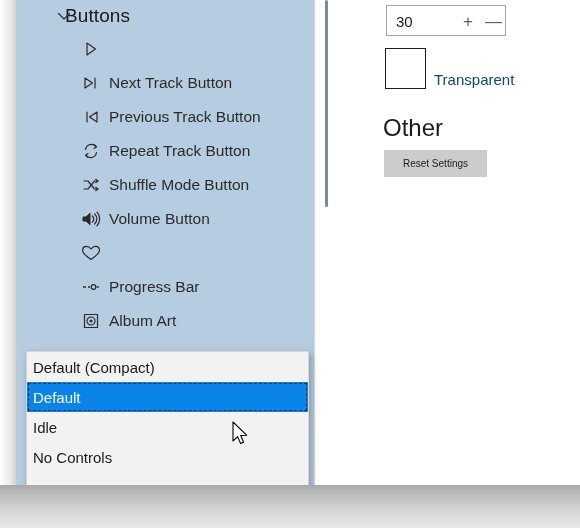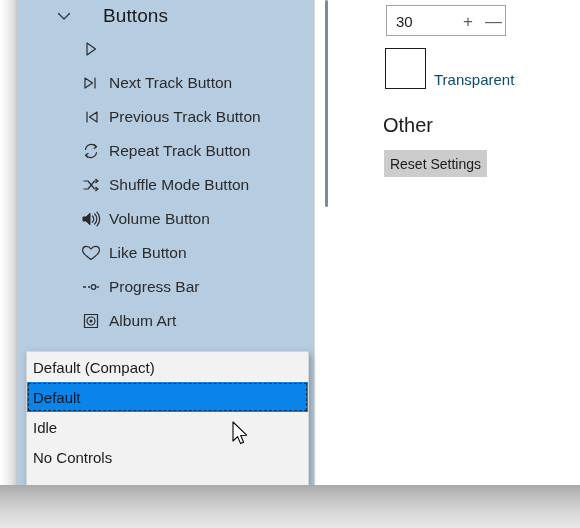--- a/index.html
+++ b/index.html
@@ -65,21 +65,21 @@
     position: absolute;
     left: 0; top: 0;
     width: 290px;
   }
 
   .tree-group-header {
     position: relative;
     height: 32px;
     display: flex;
     align-items: center;
-    padding-left: 54px;
+    padding-left: 16px;
     box-sizing: border-box;
   }
   .chevron {
     position: absolute;
     left: 38px;
     top: 50%;
     transform: translateY(-50%);
     width: 18px; height: 18px;
     display: flex; align-items: center; justify-content: center;
   }
@@ -180,32 +180,32 @@
   .bg-color-value {
     position: absolute;
     left: 71px; top: 71px;
     font-size: 15px;
     color: #0c4a6e;
   }
 
   .section-other {
     position: absolute;
     left: 20px; top: 114px;
-    font-size: 20px;
+    font-size: 24px;
     color: #1b1b1b;
   }
 
   .reset-button {
     position: absolute;
     left: 21px; top: 150px;
     width: 103px; height: 27px;
     background: #cccccc;
     border: none;
     font-family: "Liberation Sans", sans-serif;
-    font-size: 14px;
+    font-size: 10px;
     color: #1b1b1b;
     display: flex;
     align-items: center;
     justify-content: center;
     padding: 0;
     box-sizing: border-box;
   }
 
   
   .dropdown {
@@ -223,21 +223,21 @@
     height: 30px;
     display: flex;
     align-items: center;
     padding-left: 6px;
     font-size: 15px;
     color: #1b1b1b;
     box-sizing: border-box;
   }
   .dd-item.selected {
     background: #0a84e8;
-    color: #0f172a;
+    color: #ffffff;
     outline: 1px dashed #0b2b44;
     outline-offset: -2px;
   }
 
   
   .cursor {
     position: absolute;
     left: 231px; top: 421px;
     width: 20px; height: 28px;
     z-index: 60;
@@ -327,21 +327,20 @@
                 </svg>
               </span>
               <span class="lbl">Volume Button</span>
             </div>
             <div class="tree-item">
               <span class="ic">
                 <svg width="22" height="20" viewBox="0 0 22 20">
                   <path d="M11 16.5 C5 12.4 2.6 9.9 2.6 7.2 C2.6 5 4.3 3.4 6.4 3.4 C8 3.4 9.9 4.4 11 6 C12.1 4.4 14 3.4 15.6 3.4 C17.7 3.4 19.4 5 19.4 7.2 C19.4 9.9 17 12.4 11 16.5 Z" stroke="#2b2b2b" fill="none" stroke-width="1.2" stroke-linecap="round" stroke-linejoin="round"></path>
                 </svg>
               </span>
-              <span class="lbl">Like Button</span>
             </div>
             <div class="tree-item">
               <span class="ic">
                 <svg width="22" height="20" viewBox="0 0 22 20">
                   <path d="M3 10 L10 10" stroke="#2b2b2b" stroke-width="1.3" stroke-dasharray="3 2"></path>
                   <circle cx="13.5" cy="10" r="2.3" stroke="#2b2b2b" fill="none" stroke-width="1.2" stroke-linecap="round" stroke-linejoin="round"></circle>
                   <path d="M16.5 10 L19 10" stroke="#2b2b2b" stroke-width="1.3"></path>
                 </svg>
               </span>
               <span class="lbl">Progress Bar</span>

